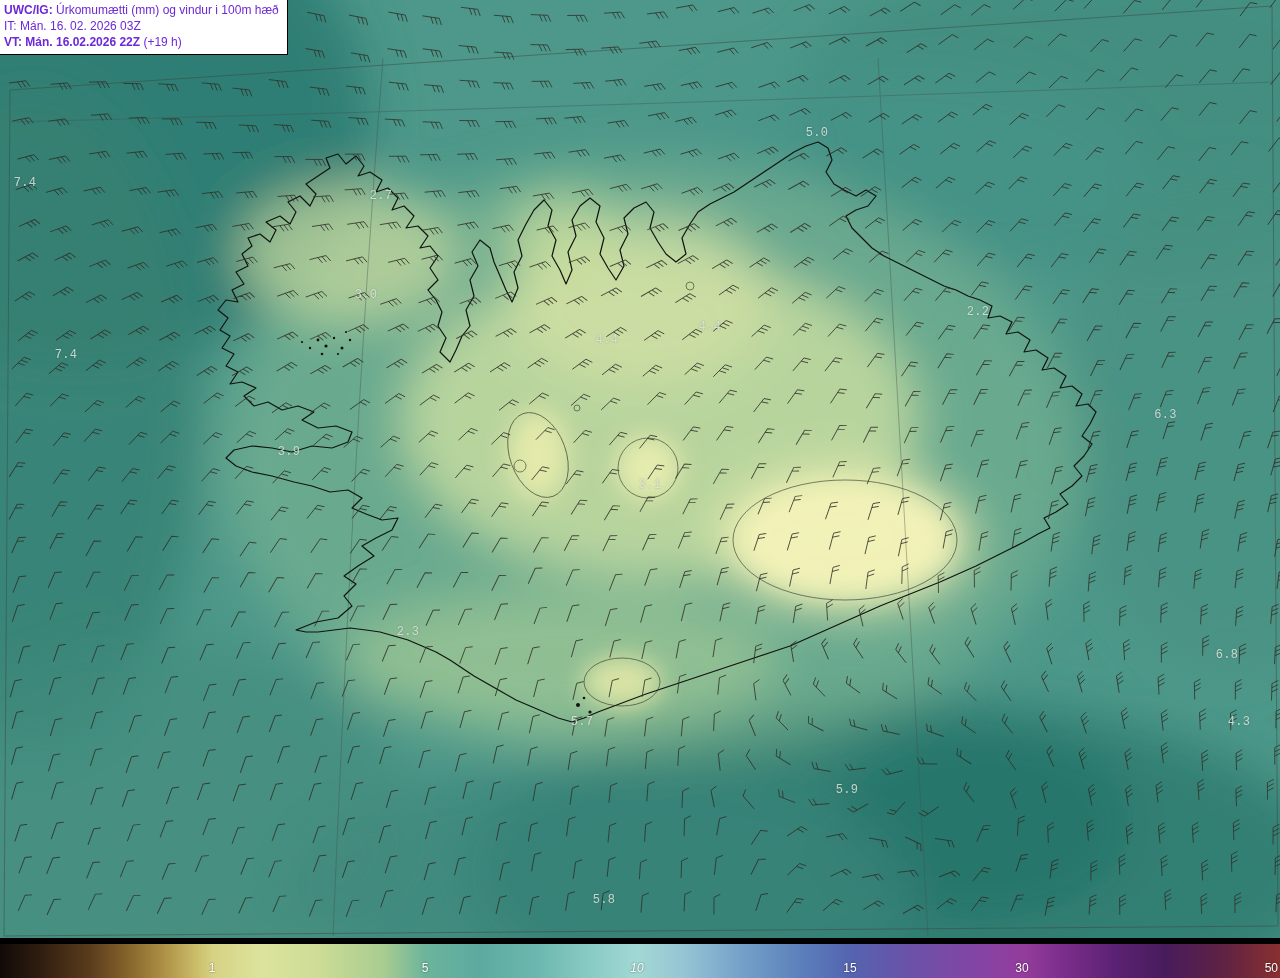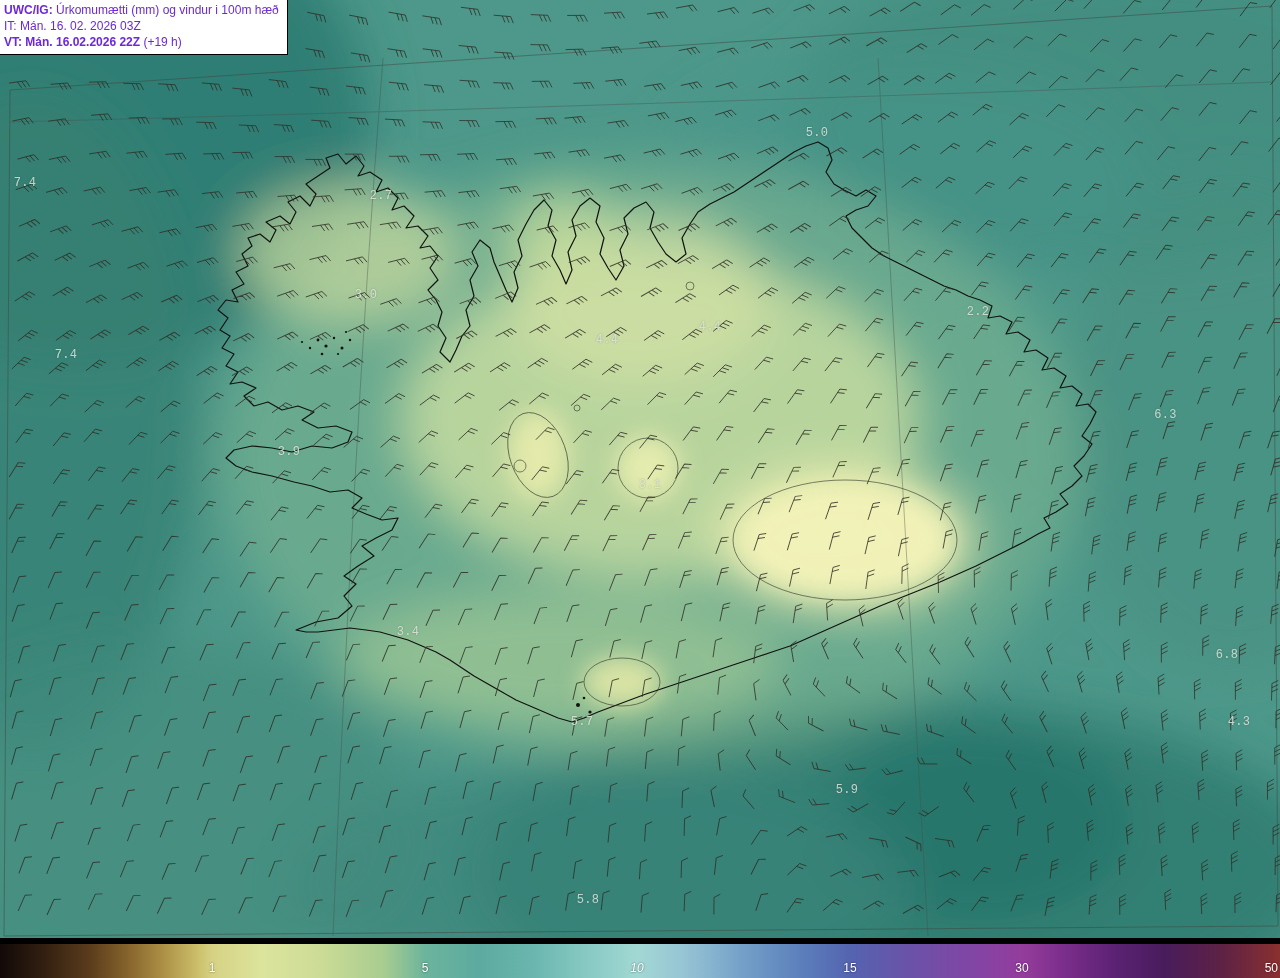--- a/index.html
+++ b/index.html
@@ -1009,26 +1009,26 @@
       <span class="val-label" style="left: 368px; top: 196px; margin-left: 13px;">2.7</span>
       <span class="val-label" style="left: 817px; top: 133px;">5.0</span>
       <span class="val-label" style="left: 366px; top: 295px; text-align: center;">3.0</span>
       <span class="val-label" style="left: 978px; top: 312px;">2.2</span>
       <span class="val-label" style="left: 607px; top: 340px;">4.4</span>
       <span class="val-label" style="left: 710px; top: 327px;">4.4</span>
       <span class="val-label" style="left: 66px; top: 355px;">7.4</span>
       <span class="val-label" style="left: 1150px; top: 415px; padding-left: 31px;">6.3</span>
       <span class="val-label" style="left: 252px; top: 452px; margin-left: 37px;">3.9</span>
       <span class="val-label" style="left: 650px; top: 465px; margin-top: 20px;">3.1</span>
-      <span class="val-label" style="left: 408px; top: 632px;">3.4</span>
+      <span class="val-label" style="left: 408px; top: 632px;">2.3</span>
       <span class="val-label" style="left: 1227px; top: 655px;">6.8</span>
       <span class="val-label" style="left: 1239px; top: 722px;">4.3</span>
       <span class="val-label" style="left: 582px; top: 722px;">5.7</span>
       <span class="val-label" style="left: 847px; top: 790px;">5.9</span>
-      <span class="val-label" style="left: 588px; top: 900px;">5.8</span>
+      <span class="val-label" style="left: 604px; top: 900px;">5.8</span>
     </div>
 
   <div class="title-box">
     <div>
       <span class="b">UWC/IG:</span>
       <span>Úrkomumætti (mm) og vindur i 100m hæð</span>
     </div>
     <div>
       <span>IT:</span>
       <span>Mán. 16. 02. 2026 03Z</span>

